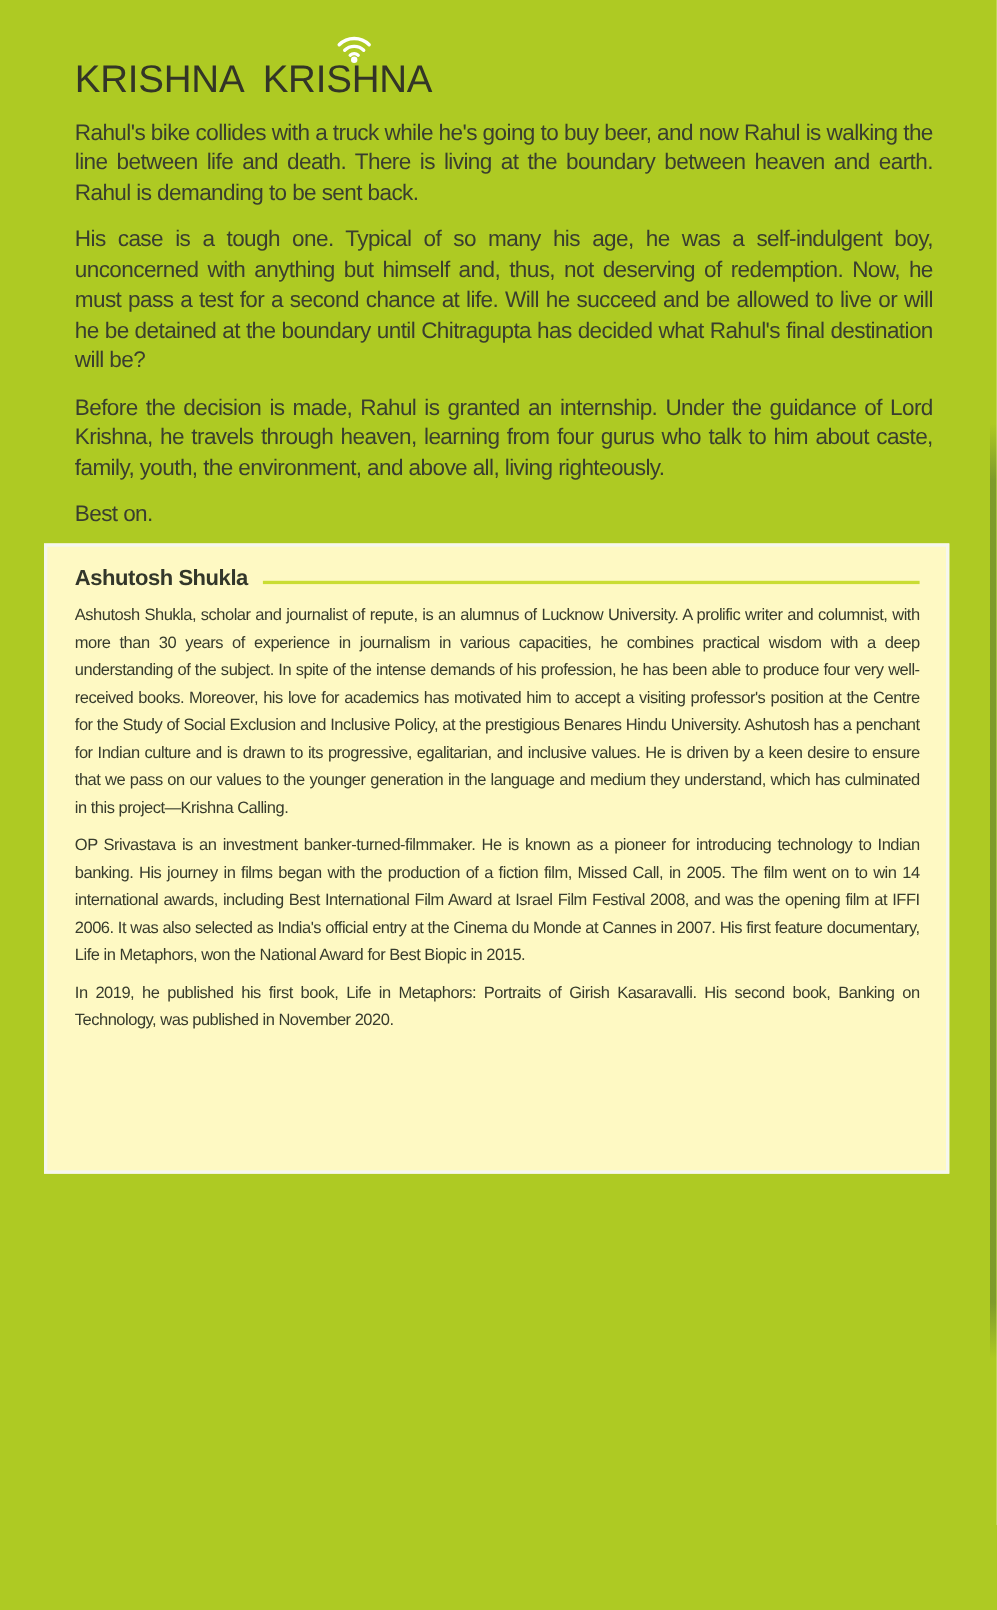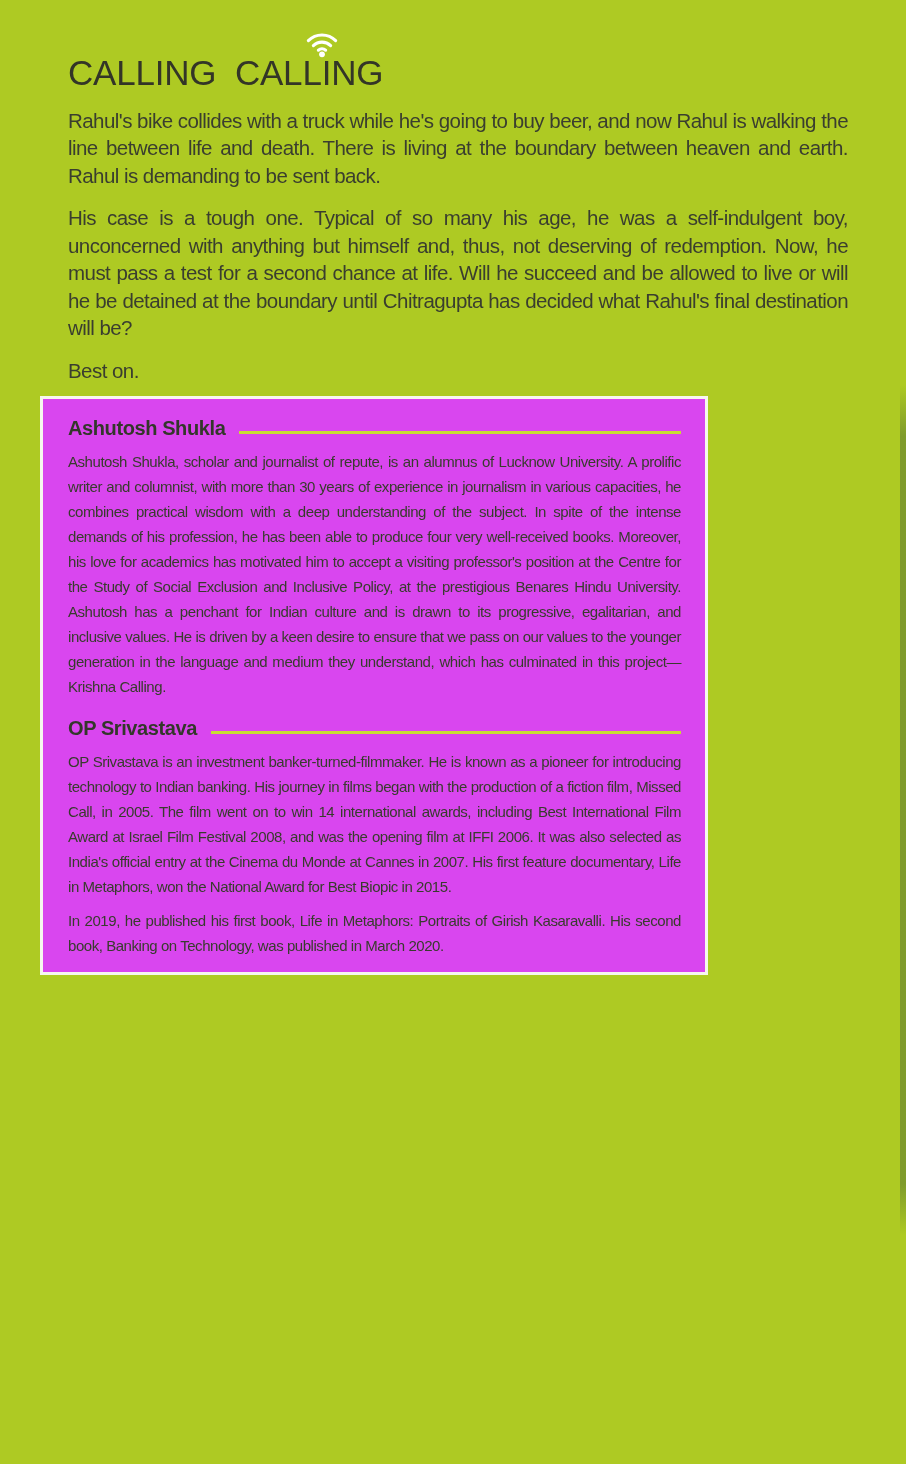--- a/index.html
+++ b/index.html
@@ -56,23 +56,23 @@
     line-height: 27.5px;
     letter-spacing: -0.55px;
     color: #3a3e2f;
     text-align: justify;
   }
   .synopsis p.read-on { text-align: left; }
 
   .panel {
     box-sizing: border-box;
     margin: 12px 0 16px -28px;
-    width: 668px;
+    width: 823px;
     min-height: 573px;
-    background: #d946ef;
+    background: #fef9c3;
     border: 3px solid #f6f7ee;
     padding: 18px 24px 14px 25px;
   }
 
   .author-heading {
     display: flex;
     align-items: center;
     margin: 0;
   }
   .author-heading.second { margin-top: 18px; }
@@ -105,50 +105,47 @@
 </head>
 <body>
 
 <div class="page">
 
   <div class="edge-shade"></div>
 
   <div class="content">
 
     <div class="title-row">
-      <h1 class="cover-title">CALLING CALLING</h1>
+      <h1 class="cover-title">KRISHNA KRISHNA</h1>
       <span class="wifi">
         <svg viewBox="0 0 44 34" width="40" height="31">
           <g fill="none" stroke="#ffffff" stroke-width="3.4" stroke-linecap="round">
             <path d="M7 15 A 21 21 0 0 1 37 15"></path>
             <path d="M12.5 20.5 A 13.5 13.5 0 0 1 31.5 20.5"></path>
             <path d="M18 25.5 A 6.2 6.2 0 0 1 26 25.5"></path>
           </g>
           <circle cx="22" cy="30" r="3.2" fill="#ffffff"></circle>
         </svg>
       </span>
     </div>
 
     <div class="synopsis">
       <p>Rahul's bike collides with a truck while he's going to buy beer, and now Rahul is walking the line between life and death. There is living at the boundary between heaven and earth. Rahul is demanding to be sent back.</p>
       <p>His case is a tough one. Typical of so many his age, he was a self-indulgent boy, unconcerned with anything but himself and, thus, not deserving of redemption. Now, he must pass a test for a second chance at life. Will he succeed and be allowed to live or will he be detained at the boundary until Chitragupta has decided what Rahul's final destination will be?</p>
+      <p>Before the decision is made, Rahul is granted an internship. Under the guidance of Lord Krishna, he travels through heaven, learning from four gurus who talk to him about caste, family, youth, the environment, and above all, living righteously.</p>
       <p class="read-on">Best on.</p>
     </div>
 
     <div class="panel">
 
       <div class="author-heading">
         <span class="author-name">Ashutosh Shukla</span>
         <span class="heading-rule"></span>
       </div>
       <p class="bio">Ashutosh Shukla, scholar and journalist of repute, is an alumnus of Lucknow University. A prolific writer and columnist, with more than 30 years of experience in journalism in various capacities, he combines practical wisdom with a deep understanding of the subject. In spite of the intense demands of his profession, he has been able to produce four very well-received books. Moreover, his love for academics has motivated him to accept a visiting professor's position at the Centre for the Study of Social Exclusion and Inclusive Policy, at the prestigious Benares Hindu University. Ashutosh has a penchant for Indian culture and is drawn to its progressive, egalitarian, and inclusive values. He is driven by a keen desire to ensure that we pass on our values to the younger generation in the language and medium they understand, which has culminated in this project—Krishna Calling.</p>
 
-      <div class="author-heading second">
-        <span class="author-name">OP Srivastava</span>
-        <span class="heading-rule"></span>
-      </div>
       <p class="bio">OP Srivastava is an investment banker-turned-filmmaker. He is known as a pioneer for introducing technology to Indian banking. His journey in films began with the production of a fiction film, Missed Call, in 2005. The film went on to win 14 international awards, including Best International Film Award at Israel Film Festival 2008, and was the opening film at IFFI 2006. It was also selected as India's official entry at the Cinema du Monde at Cannes in 2007. His first feature documentary, Life in Metaphors, won the National Award for Best Biopic in 2015.</p>
-      <p class="bio">In 2019, he published his first book, Life in Metaphors: Portraits of Girish Kasaravalli. His second book, Banking on Technology, was published in March 2020.</p>
+      <p class="bio">In 2019, he published his first book, Life in Metaphors: Portraits of Girish Kasaravalli. His second book, Banking on Technology, was published in November 2020.</p>
 
     </div>
 
   </div>
 </div>
 
 </body></html>

